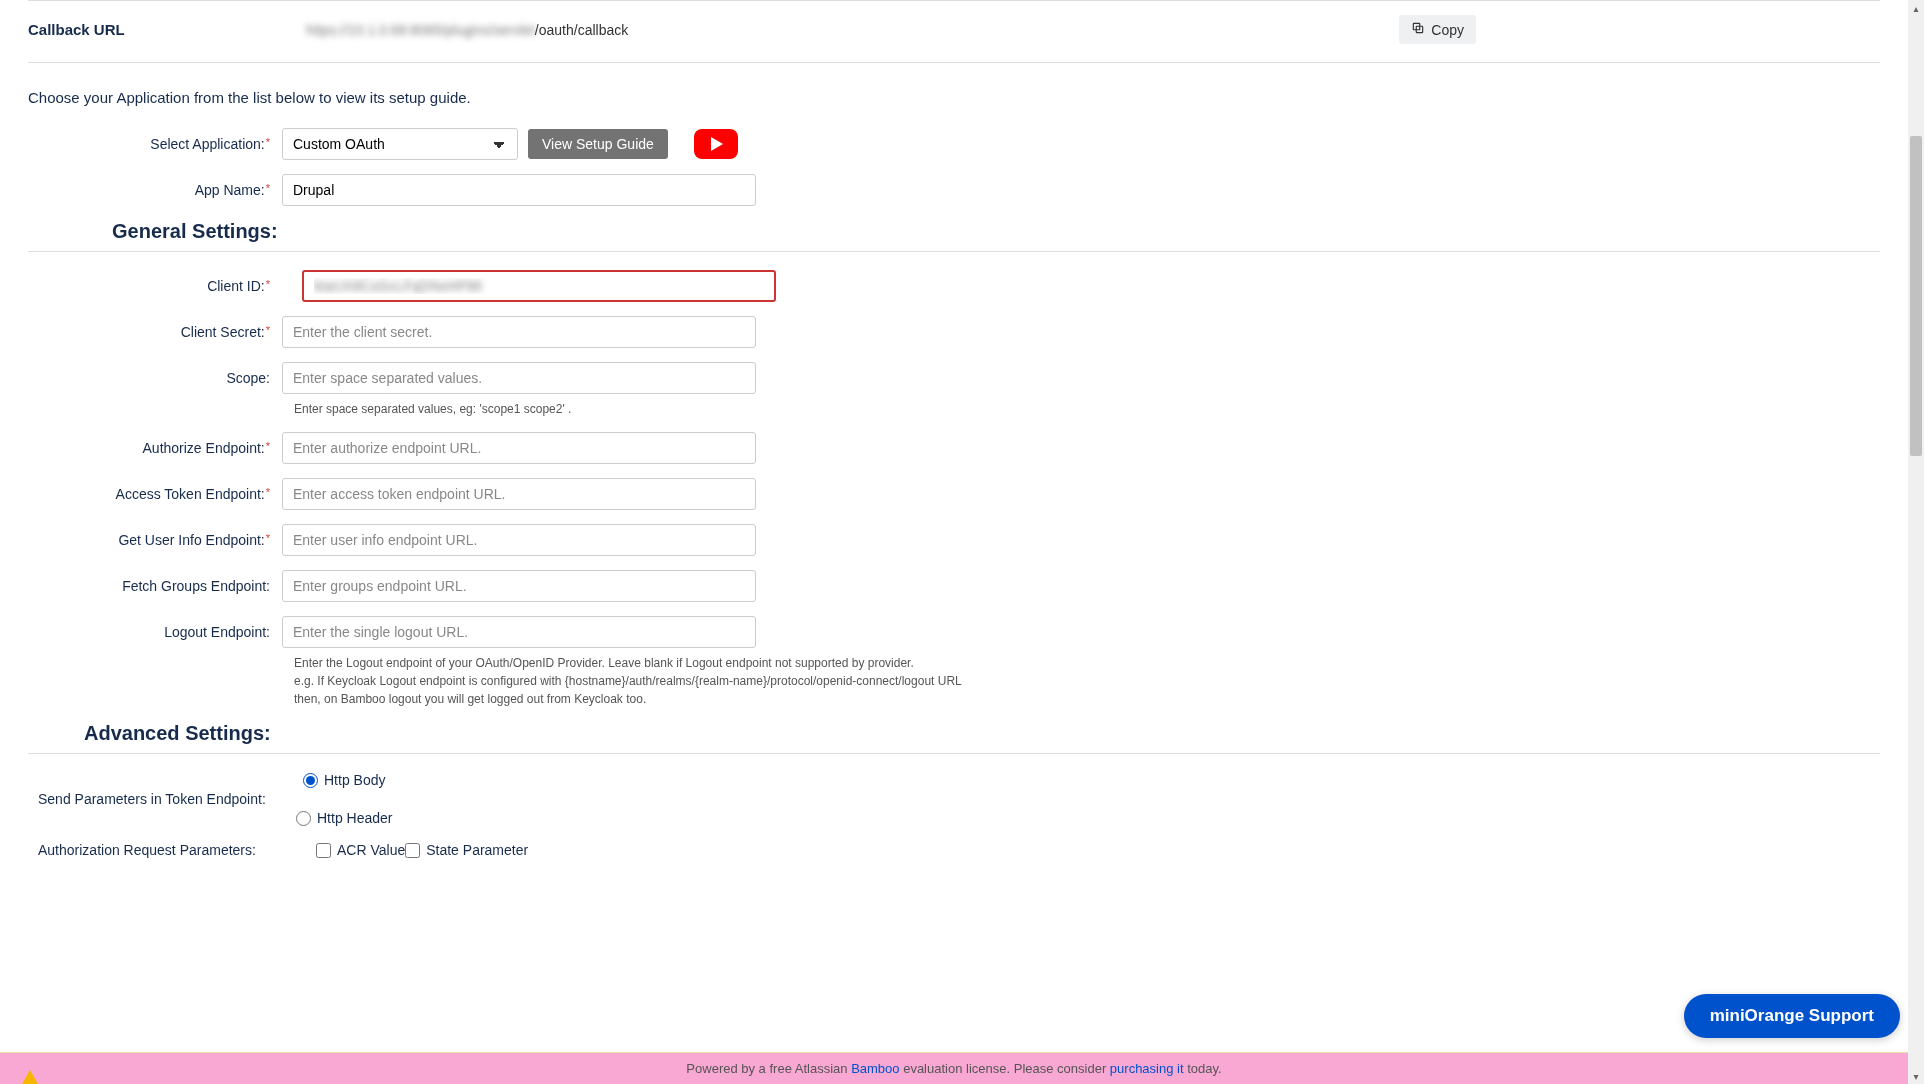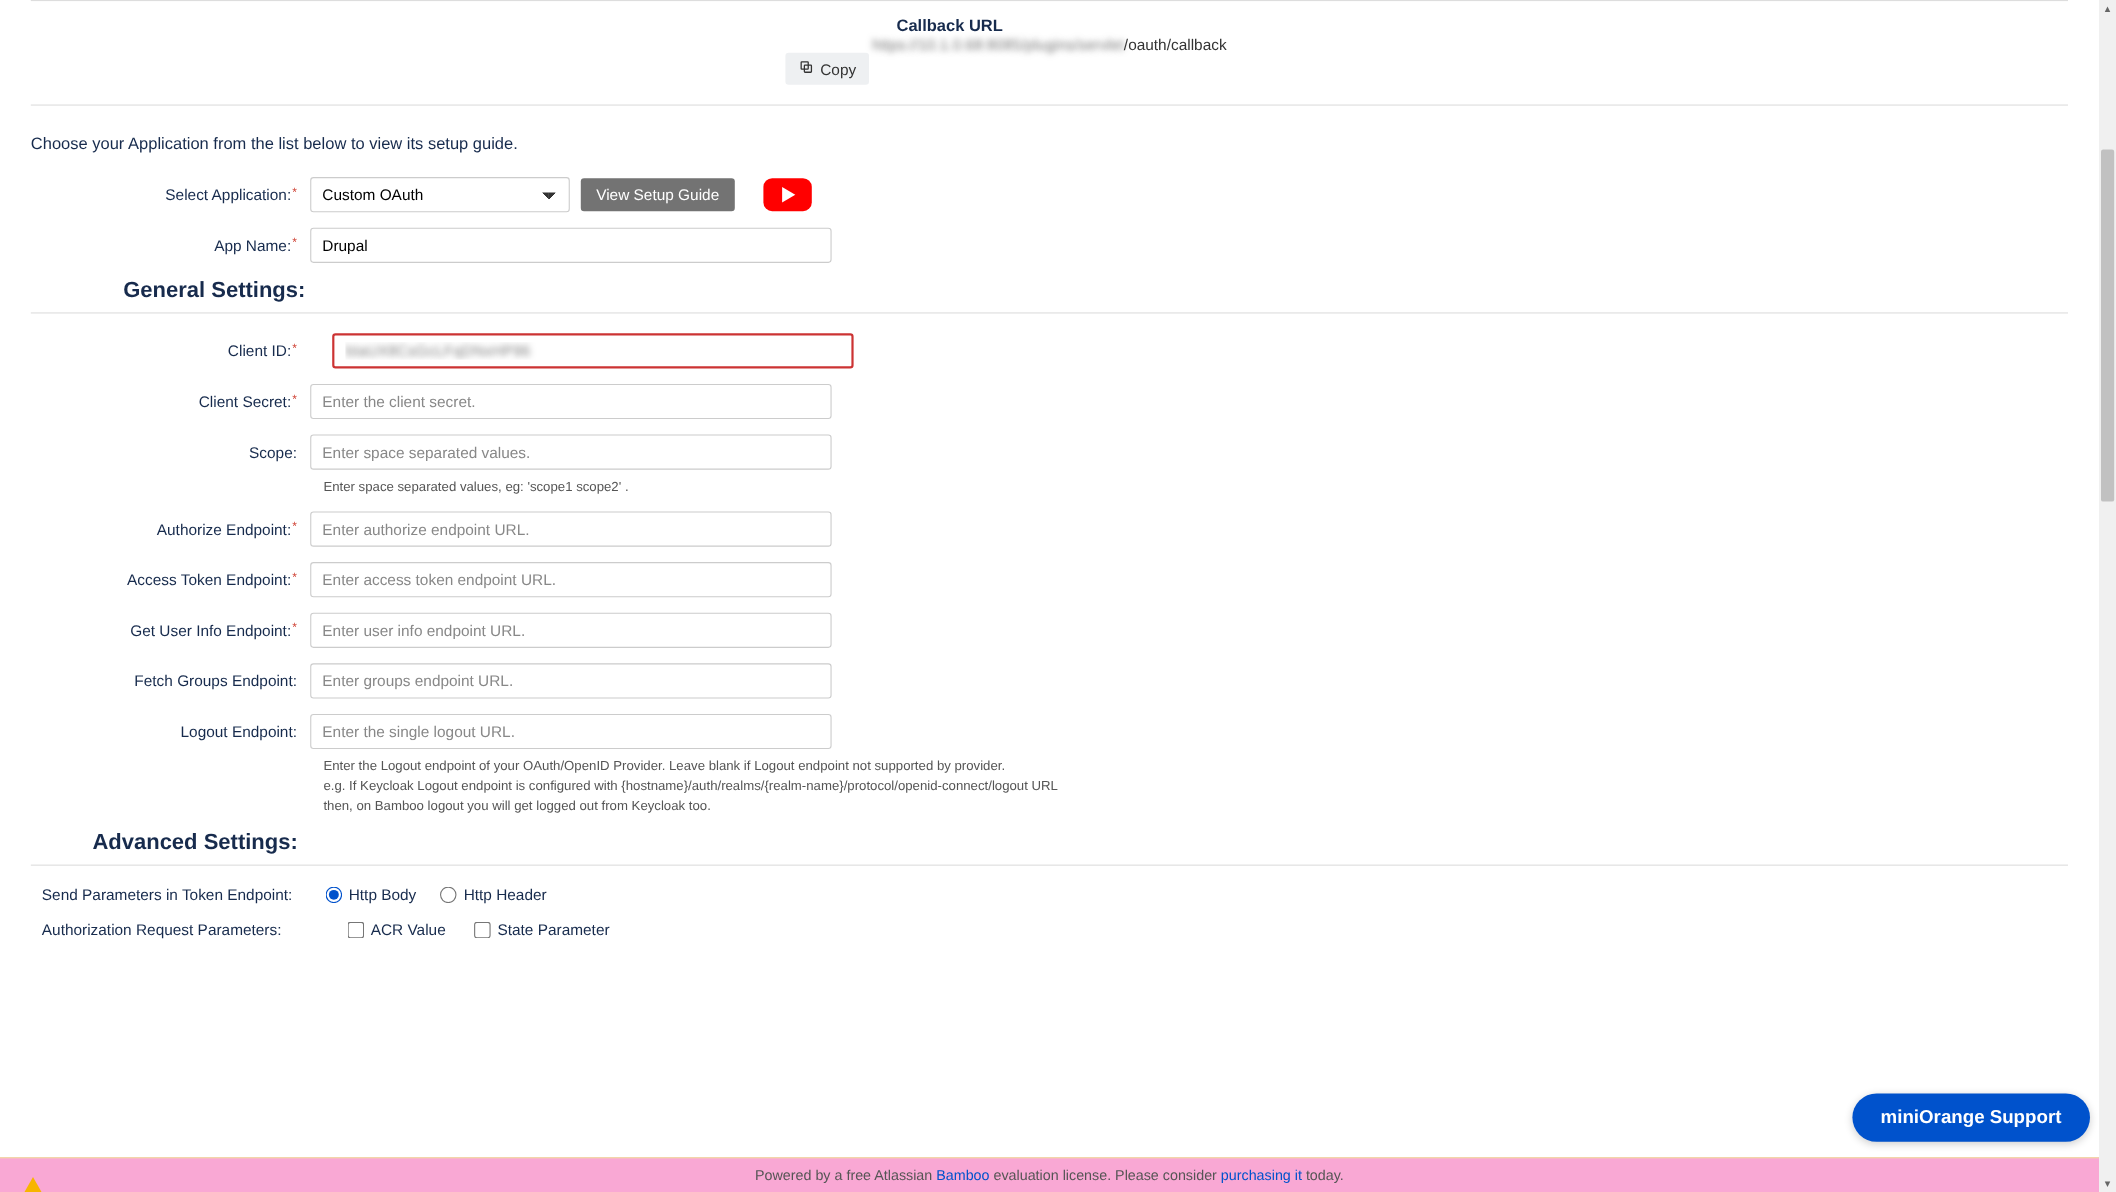--- a/index.html
+++ b/index.html
@@ -2,43 +2,43 @@
 <html><head>
   <meta charset="utf-8">
   <style>
     * { box-sizing: border-box; margin: 0; padding: 0; }
     body { font-family: -apple-system, BlinkMacSystemFont, "Segoe UI", Arial, sans-serif; background: #fff; color: #172B4D; font-size: 14px; }
     .scroll-track { position: fixed; right: 0; top: 0; bottom: 0; width: 16px; background: #f0f0f0; }
     .scroll-up { position: absolute; top: 0; width: 16px; height: 16px; display: flex; align-items: center; justify-content: center; color: #666; font-size: 10px; }
     .scroll-down { position: absolute; bottom: 0; width: 16px; height: 16px; display: flex; align-items: center; justify-content: center; color: #666; font-size: 10px; }
     .scroll-thumb { position: absolute; right: 2px; width: 12px; background: #c1c1c1; border-radius: 2px; }
     .page { margin-right: 16px; padding: 0 28px; }
-    .callback-row { display: flex; align-items: center; padding: 14px 0 18px 0; border-bottom: 1px solid #ddd; flex-direction: column; }
+    .callback-row { display: flex; align-items: center; padding: 14px 0 18px 0; border-bottom: 1px solid #ddd; }
     .callback-label { width: 278px; font-weight: 600; font-size: 15px; color: #172B4D; }
     .callback-url { flex: 1; color: #333; font-size: 14px; }
     .callback-url .blurred { color: transparent; text-shadow: 0 0 6px rgba(0,0,0,0.55); user-select: none; }
     .copy-btn { display: inline-flex; align-items: center; gap: 6px; background: #eef0f2; border: none; padding: 6px 12px; border-radius: 3px; color: #333; font-size: 14px; cursor: pointer; margin-right: 404px; }
     .intro { margin: 26px 0 22px 0; font-size: 15px; color: #172B4D; }
     .form-row { display: flex; align-items: center; margin-bottom: 14px; }
     .form-label { width: 254px; text-align: right; padding-right: 12px; color: #172B4D; font-size: 14px; }
     .required::after { content: "*"; color: #d04437; font-size: 11px; vertical-align: top; margin-left: 1px; }
     .select, .text-input { width: 236px; height: 32px; border: 1px solid #ccc; border-radius: 3px; padding: 0 10px; font-size: 14px; background: #fff; }
     .text-input-wide { width: 474px; }
     .select { appearance: none; background-image: linear-gradient(45deg, transparent 50%, #333 50%), linear-gradient(135deg, #333 50%, transparent 50%); background-position: calc(100% - 18px) 13px, calc(100% - 12px) 13px; background-size: 6px 6px, 6px 6px; background-repeat: no-repeat; padding-right: 28px; }
     .setup-guide-btn { margin-left: 10px; background: #737373; color: #fff; border: none; border-radius: 3px; padding: 0 14px; height: 30px; font-size: 14px; font-weight: 500; cursor: pointer; }
     .youtube-btn { margin-left: 26px; display: inline-flex; align-items: center; justify-content: center; width: 44px; height: 30px; background: #ff0000; border-radius: 8px; cursor: pointer; }
     .yt-tri { width: 0; height: 0; border-left: 12px solid #fff; border-top: 7px solid transparent; border-bottom: 7px solid transparent; margin-left: 3px; }
     h3.section-heading { font-size: 20px; font-weight: 600; color: #172B4D; margin: 8px 0 8px 84px; }
     hr.section-sep { border: none; border-top: 1px solid #ddd; margin-bottom: 18px; }
     .help-text { font-size: 12px; color: #555; margin-left: 266px; margin-top: -8px; margin-bottom: 14px; line-height: 1.5; max-width: 720px; }
     .highlight { border: 2px solid #cc3333 !important; margin-left: 20px; }
     .blurred-input { color: transparent !important; text-shadow: 0 0 6px rgba(0,0,0,0.5); }
-    .radio-group { display: flex; align-items: center; gap: 22px; margin-left: 14px; }
+    .radio-group { display: flex; align-items: center; gap: 22px; margin-left: 14px; flex-direction: column; }
     .radio-opt, .check-opt { display: inline-flex; align-items: center; gap: 6px; font-size: 14px; color: #172B4D; }
-    .check-group { display: flex; gap: 26px; margin-left: 34px; }
+    .check-group { display: flex; margin-left: 34px; }
     input[type=radio], input[type=checkbox] { width: 15px; height: 15px; accent-color: #0052CC; }
     .support-pill { position: fixed; right: 24px; bottom: 46px; background: #0052CC; color: #fff; border-radius: 24px; padding: 12px 26px; font-size: 17px; font-weight: 600; cursor: pointer; box-shadow: 0 2px 8px rgba(0,0,0,0.2); z-index: 5; }
     .footer { position: fixed; bottom: 0; left: 0; right: 16px; background: #f9a8d4; border-top: 1px solid #f0e0a0; padding: 8px 0; text-align: center; font-size: 13px; color: #555; }
     .footer a { color: #0052CC; text-decoration: none; }
     .warn-tri { position: absolute; left: 22px; bottom: 0px; width: 0; height: 0; border-left: 8px solid transparent; border-right: 8px solid transparent; border-bottom: 14px solid #f7b500; }
     .advanced-row { display: flex; align-items: center; margin-bottom: 16px; }
     .advanced-label { width: 254px; text-align: left; padding-left: 10px; color: #172B4D; font-size: 14px; }
     input::placeholder { color: #888; }
   </style>
 </head>

